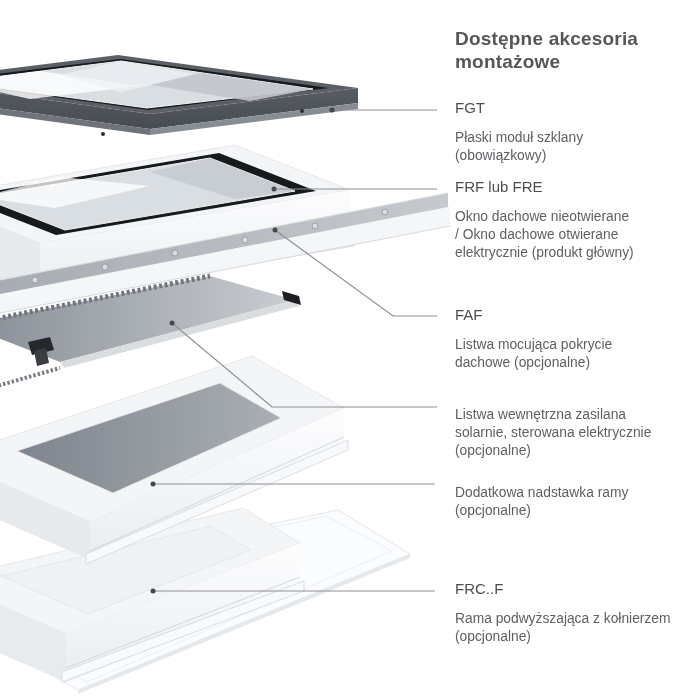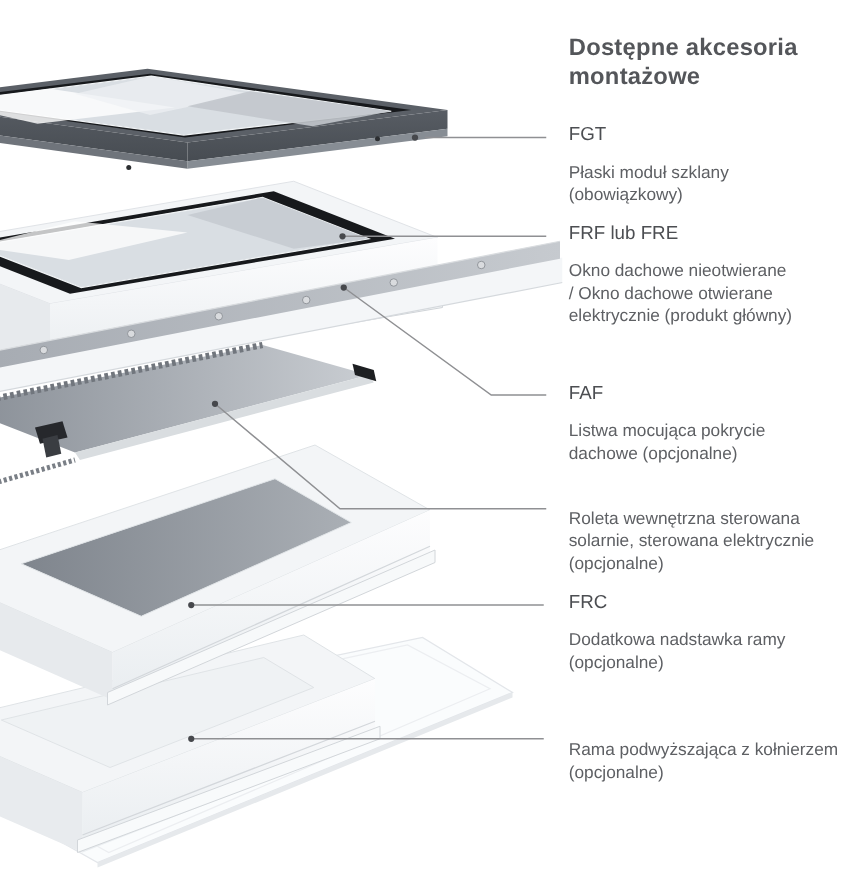--- a/index.html
+++ b/index.html
@@ -166,29 +166,29 @@
 elektrycznie (produkt główny)</div>
   </div>
 
   <div class="acc-item" style="top:305px">
     <div class="acc-code">FAF</div>
     <div class="acc-desc">Listwa mocująca pokrycie
 dachowe (opcjonalne)</div>
   </div>
 
   <div class="acc-item" style="top:394px">
-    <div class="acc-desc">Roleta wewnętrzna sterowana
+    <div class="acc-desc">Listwa wewnętrzna zasilana
 solarnie, sterowana elektrycznie
 (opcjonalne)</div>
   </div>
 
   <div class="acc-item" style="top:472px">
-    <div class="acc-code">FRC</div>
     <div class="acc-desc">Dodatkowa nadstawka ramy
 (opcjonalne)</div>
   </div>
 
   <div class="acc-item" style="top:579px">
+    <div class="acc-code">FRC..F</div>
     <div class="acc-desc">Rama podwyższająca z kołnierzem
 (opcjonalne)</div>
   </div>
 
 </div>
 
 </body></html>

